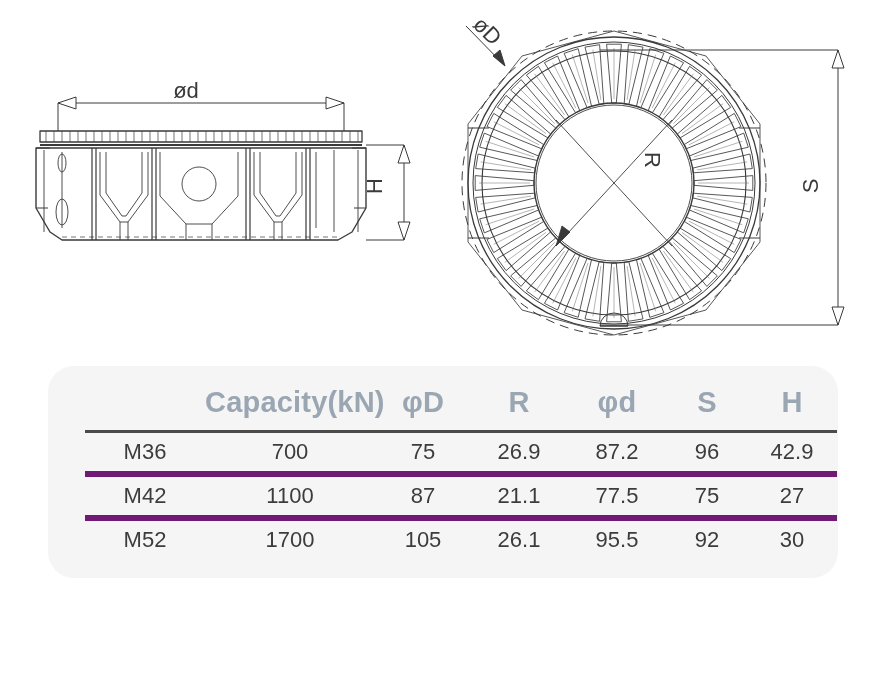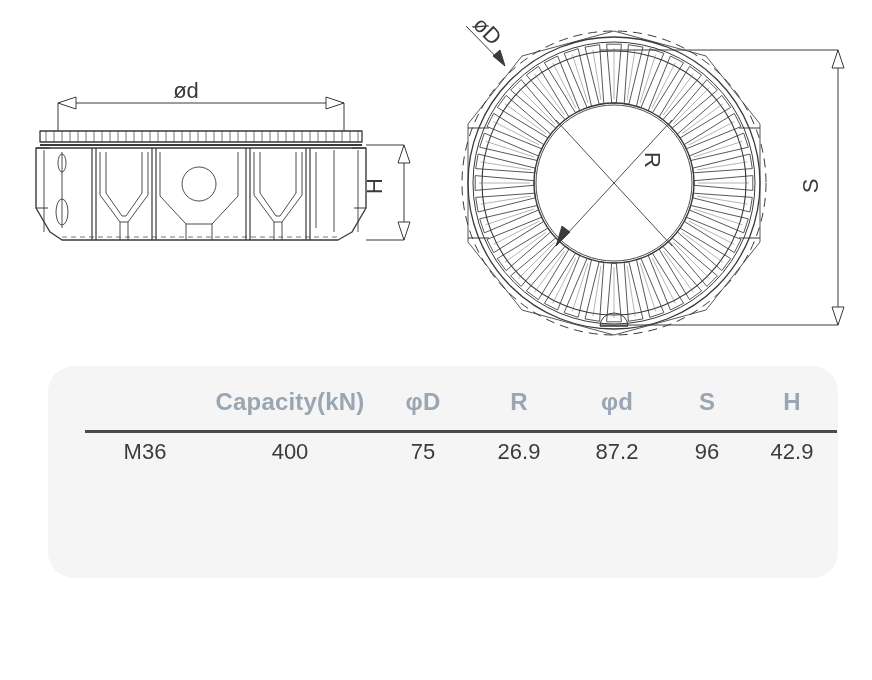--- a/index.html
+++ b/index.html
@@ -52,21 +52,21 @@
   }
 
   #spec-table th, #spec-table td {
     text-align: center;
     padding: 0;
     font-weight: normal;
   }
 
   #spec-table thead th {
     height: 56px;
-    font-size: 24px;
+    font-size: 29px;
     font-weight: bold;
     color: #9aa6b2;
     letter-spacing: 0.2px;
     vertical-align: middle;
   }
 
   #spec-table thead tr {
     border-bottom: 3px solid #4a4a4a;
   }
 
@@ -358,22 +358,40 @@
         <th>φD</th>
         <th>R</th>
         <th>φd</th>
         <th>S</th>
         <th>H</th>
       </tr>
     </thead>
     <tbody>
       <tr>
         <td>M36</td>
-        <td>400</td>
+        <td>700</td>
         <td>75</td>
         <td>26.9</td>
         <td>87.2</td>
         <td>96</td>
         <td>42.9</td>
       </tr>
+      <tr>
+        <td>M42</td>
+        <td>1100</td>
+        <td>87</td>
+        <td>21.1</td>
+        <td>77.5</td>
+        <td>75</td>
+        <td>27</td>
+      </tr>
+      <tr>
+        <td>M52</td>
+        <td>1700</td>
+        <td>105</td>
+        <td>26.1</td>
+        <td>95.5</td>
+        <td>92</td>
+        <td>30</td>
+      </tr>
     </tbody>
   </table>
 </div>
 
 </body></html>

